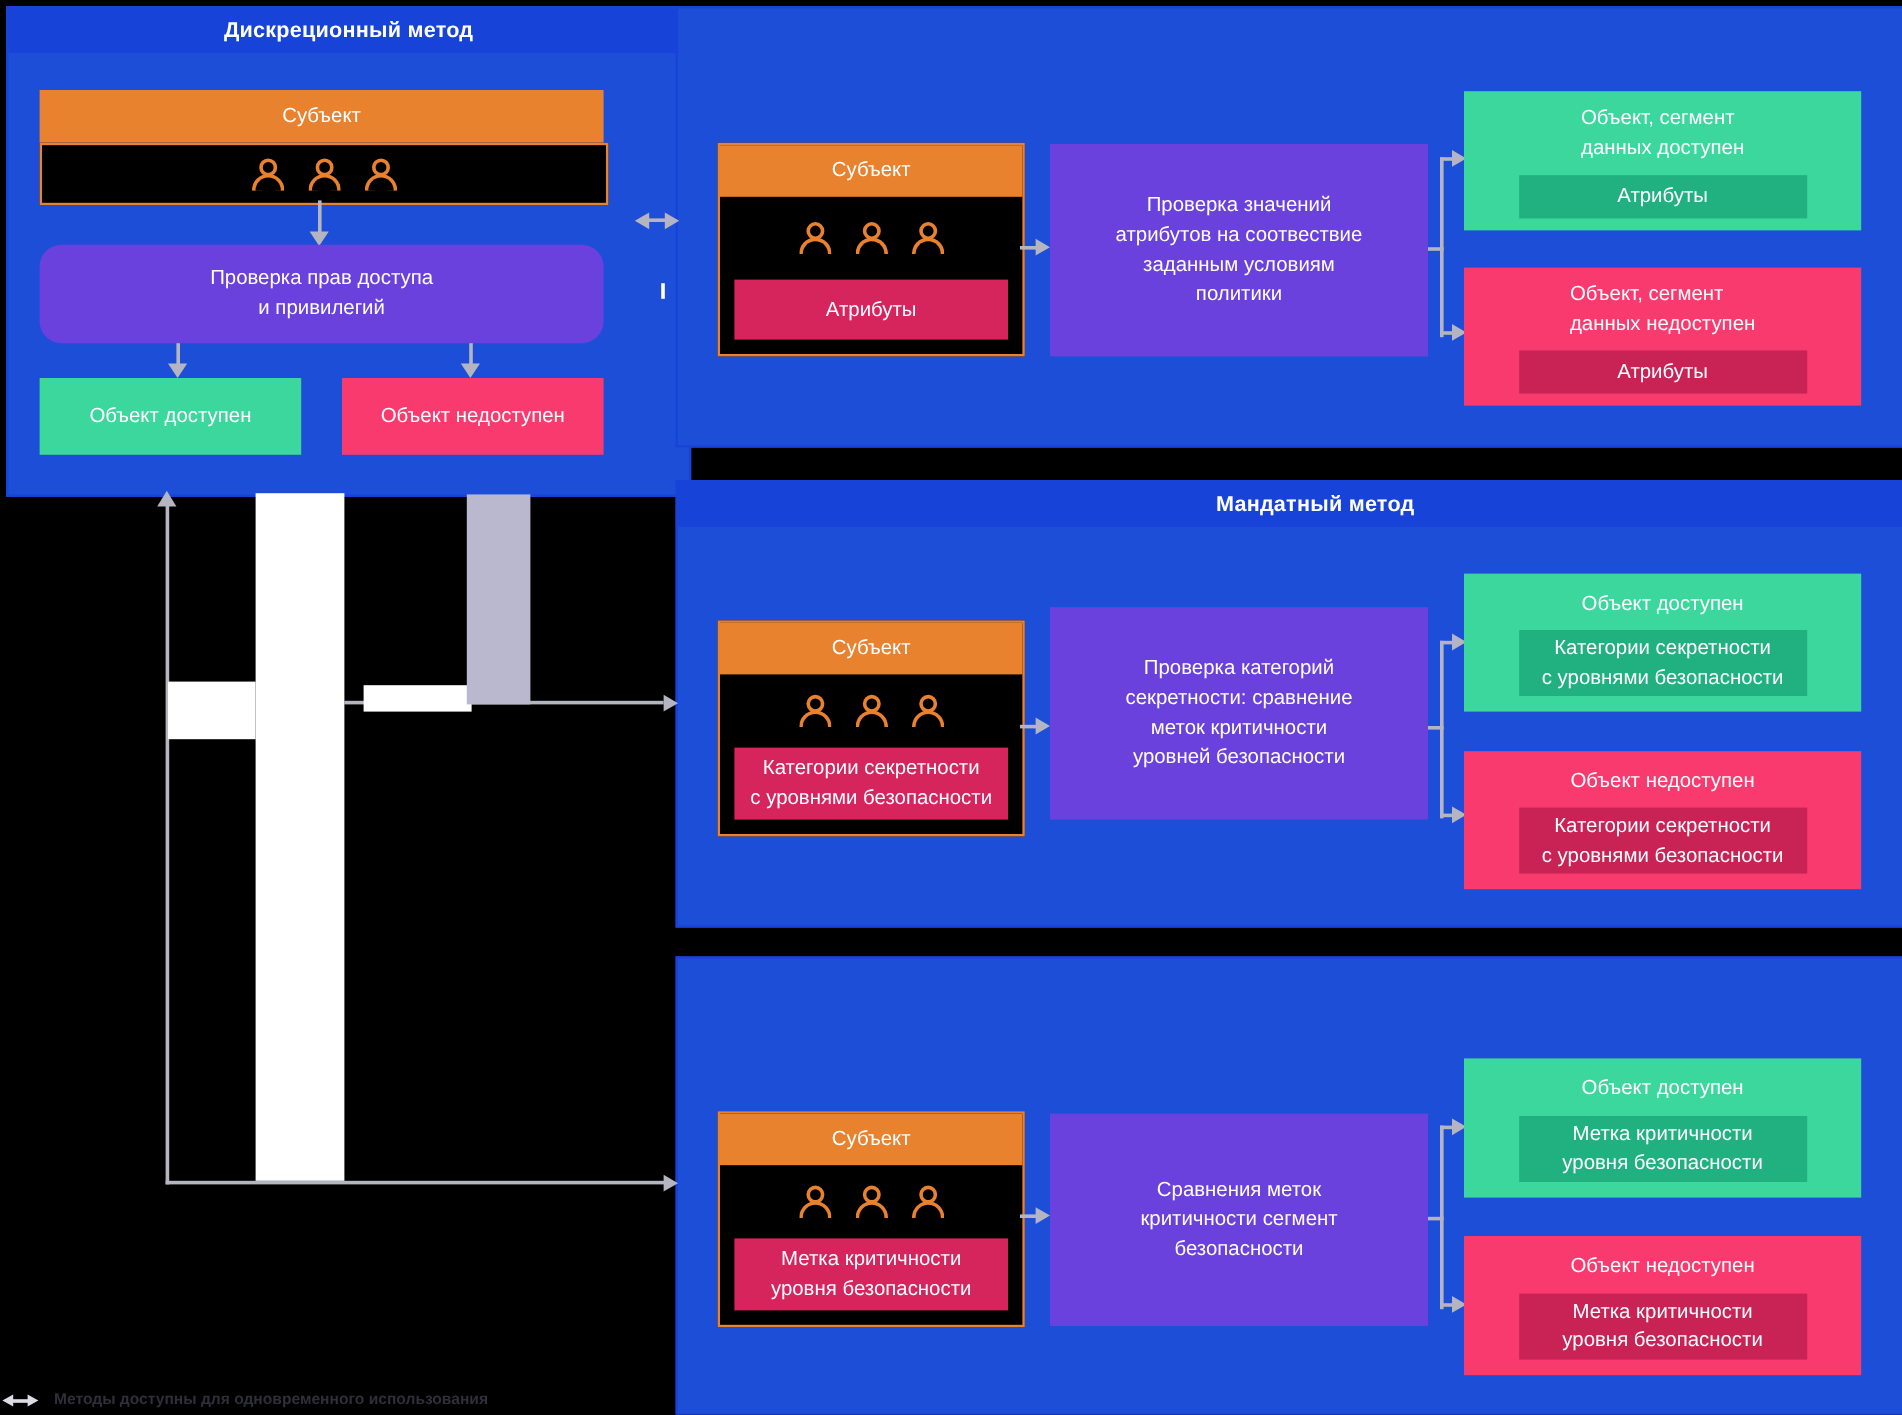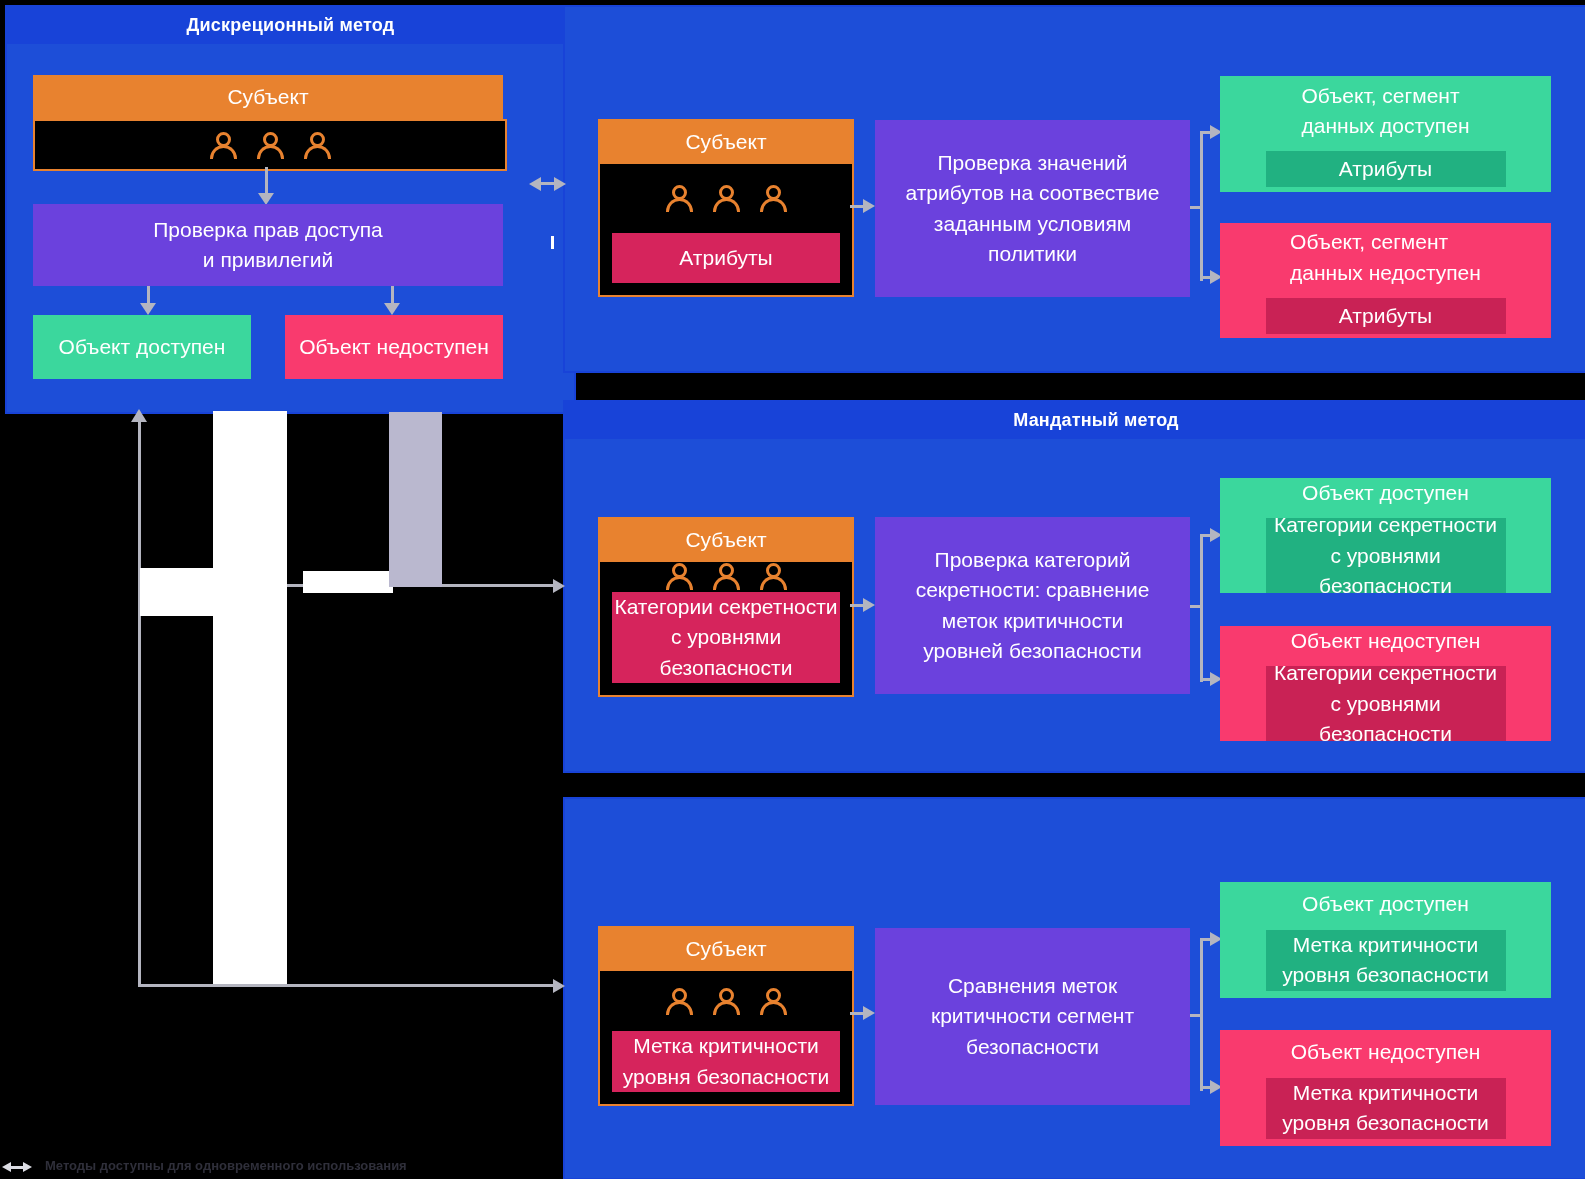--- a/index.html
+++ b/index.html
@@ -9,21 +9,21 @@
   }
   .panel { position:absolute; background:#1d4ed8; border:2px solid var(--blue);padding-left:44px; }
   .panel-header {
     position:absolute; left:0; right:0; top:0; height:37px; background:var(--blue);
     display:flex; align-items:center; justify-content:center;
   }
   .panel-title { color:#fff; font-size:18px; font-weight:600; letter-spacing:.2px; white-space:nowrap; }
 
   .abs { position:absolute; }
   .ctr { display:flex; align-items:center; justify-content:center; text-align:center; }
-  .wtext { color:#fff; font-size:21px; font-weight:500; white-space:pre-line; line-height:1.45; }
+  .wtext { color:#fff; font-size:17px; font-weight:500; white-space:pre-line; line-height:1.45; }
 
   
   .subject {
     position:absolute; border:2px solid var(--orange); background:#000;
     display:flex; flex-direction:column;
   }
   .subject-header { flex:none; height:43px; background:var(--orange); display:flex; align-items:center; justify-content:center; }
   .subject-icons { flex:1; display:flex; align-items:center; justify-content:center; gap:17px; }
   .subject-tag { flex:none; margin:0 12px 12px 12px; background:var(--crimson); display:flex; align-items:center; justify-content:center; text-align:center; }
 
@@ -77,21 +77,21 @@
           <span class="p-head"></span>
           <span class="p-body"></span>
         </span>
       <span class="person">
           <span class="p-head"></span>
           <span class="p-body"></span>
         </span>
     </div>
     <div class="gline" style="left:258px; top:160px; width:3px; height:28px;"></div>
     <div class="tri tri-down" style="left:251px; top:186px;"></div>
-    <div class="process" style="left:26px; top:197px; width:470px; height:82px;">
+    <div class="process" style="left:26px; top:197px; width:470px; height:82px;border-radius:18px;">
       <span class="wtext">Проверка прав доступа
 и привилегий</span>
     </div>
     <div class="gline" style="left:140px; top:279px; width:3px; height:18px;"></div>
     <div class="tri tri-down" style="left:133px; top:296px;"></div>
     <div class="gline" style="left:384px; top:279px; width:3px; height:18px;"></div>
     <div class="tri tri-down" style="left:377px; top:296px;"></div>
     <div class="abs ctr" style="left:26px; top:308px; width:218px; height:64px; background:var(--green);">
       <span class="wtext">Объект доступен</span>
     </div>
@@ -175,21 +175,21 @@
             <span class="p-body"></span>
           </span>
       </div>
       <div class="subject-tag" style="min-height:60px;">
         <span class="wtext">Категории секретности
 с уровнями безопасности</span>
       </div>
     </div>
     <div class="gline" style="left:285px; top:202px; width:16px; height:3px;"></div>
     <div class="tri tri-right" style="left:298px; top:196px;"></div>
-    <div class="process" style="left:310px; top:115px; width:315px; height:177px;">
+    <div class="process" style="left:310px; top:104px; width:315px; height:177px;">
       <span class="wtext">Проверка категорий
 секретности: сравнение
 меток критичности
 уровней безопасности</span>
     </div>
     <div class="gline" style="left:625px; top:203px; width:13px; height:3px;"></div>
     <div class="gline" style="left:635px; top:132px; width:3px; height:148px;"></div>
     <div class="gline" style="left:635px; top:132px; width:12px; height:3px;"></div>
     <div class="tri tri-right" style="left:645px; top:126px;"></div>
     <div class="gline" style="left:635px; top:276px; width:12px; height:3px;"></div>

